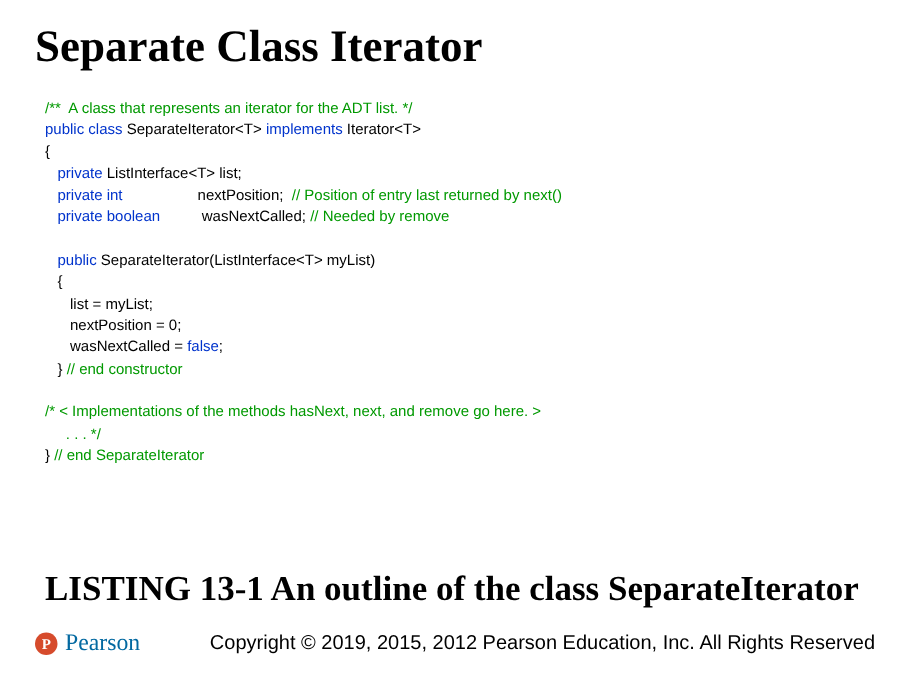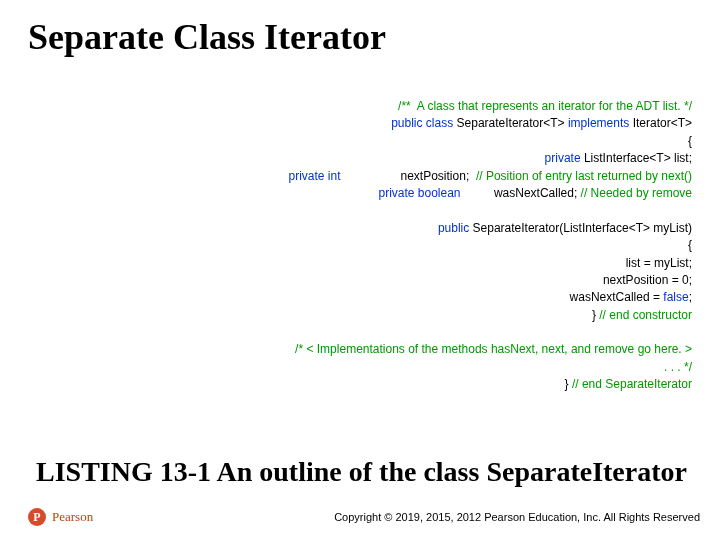--- a/index.html
+++ b/index.html
@@ -14,30 +14,29 @@
   .slide {
     width: 100%;
     height: 100%;
     padding: 16px 28px 0 28px;
     position: relative;
   }
   .title {
     font-size: 36px;
     font-weight: bold;
     color: #000;
-    margin-bottom: 40px;
+    margin-bottom: 20px;
   }
   .code-block {
     font-family: Arial, Helvetica, sans-serif;
     font-size: 12px;
     line-height: 1.45;
     color: #000;
     margin-left: 8px;
     white-space: pre;
-    text-align: right;
   }
   .green { color: #009900; }
   .blue  { color: #0033cc; }
   .caption {
     font-size: 28px;
     font-weight: bold;
     color: #000;
     position: absolute;
     left: 36px;
     bottom: 52px;
@@ -66,26 +65,26 @@
     font-family: Georgia, serif;
     font-weight: bold;
     font-size: 12px;
     display: flex;
     align-items: center;
     justify-content: center;
     line-height: 1;
   }
   .logo-text {
     font-family: Georgia, "Times New Roman", serif;
-    font-size: 13px;
-    color: #c2410c;
+    font-size: 19px;
+    color: #0369a1;
   }
   .copyright {
     font-family: Arial, Helvetica, sans-serif;
-    font-size: 11px;
+    font-size: 16px;
     color: #000;
     margin-left: 16px;
   }
 </style>
 </head>
 <body>
 
 <div class="slide">
 
   <h1 class="title">Separate Class Iterator</h1>

